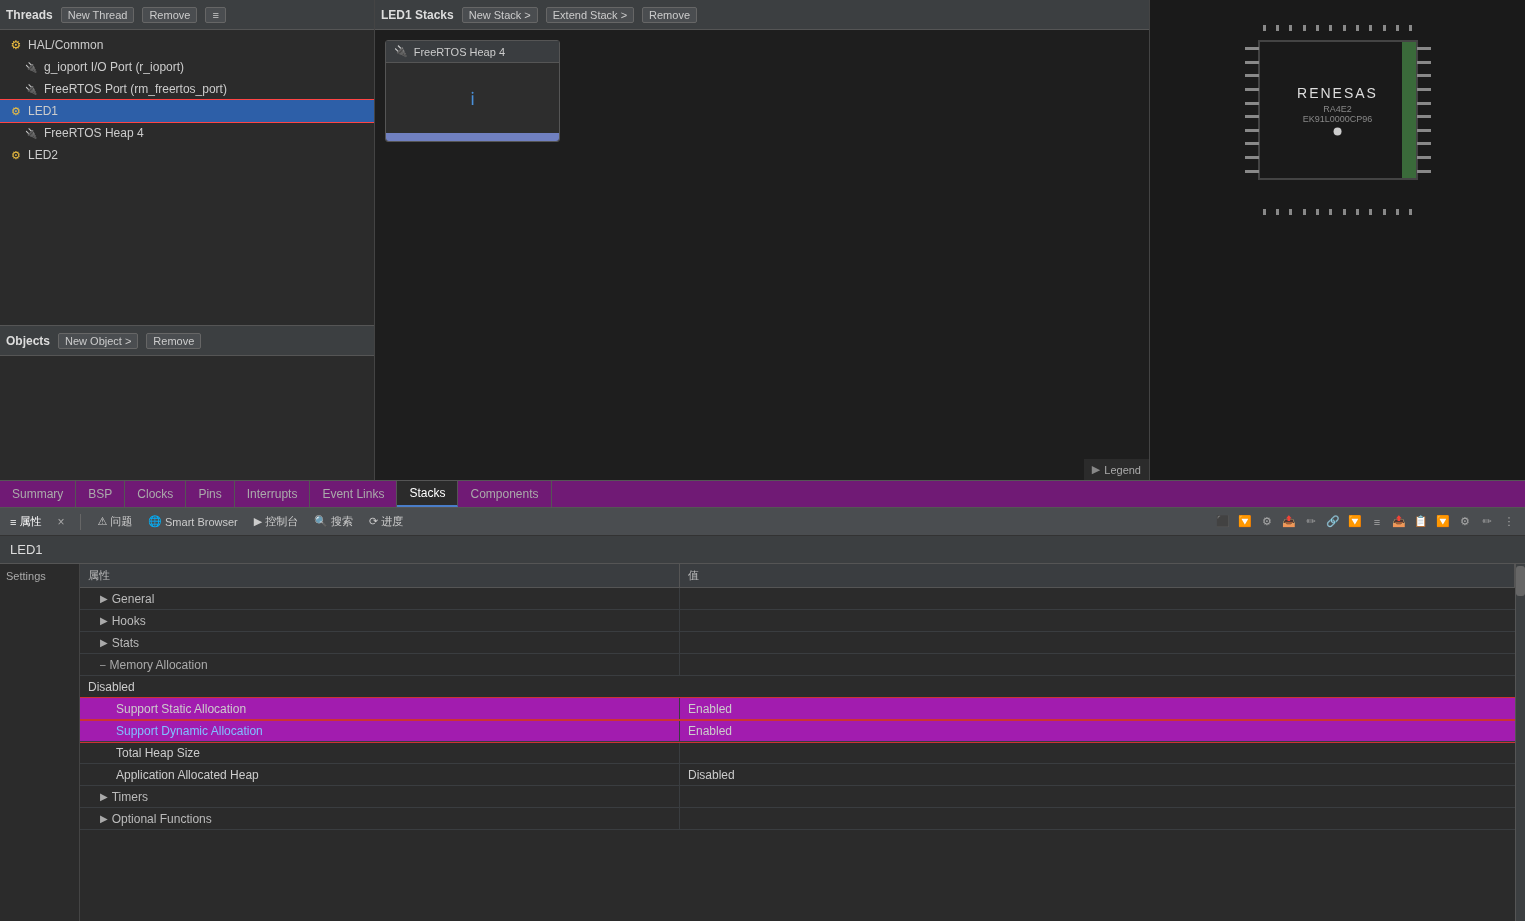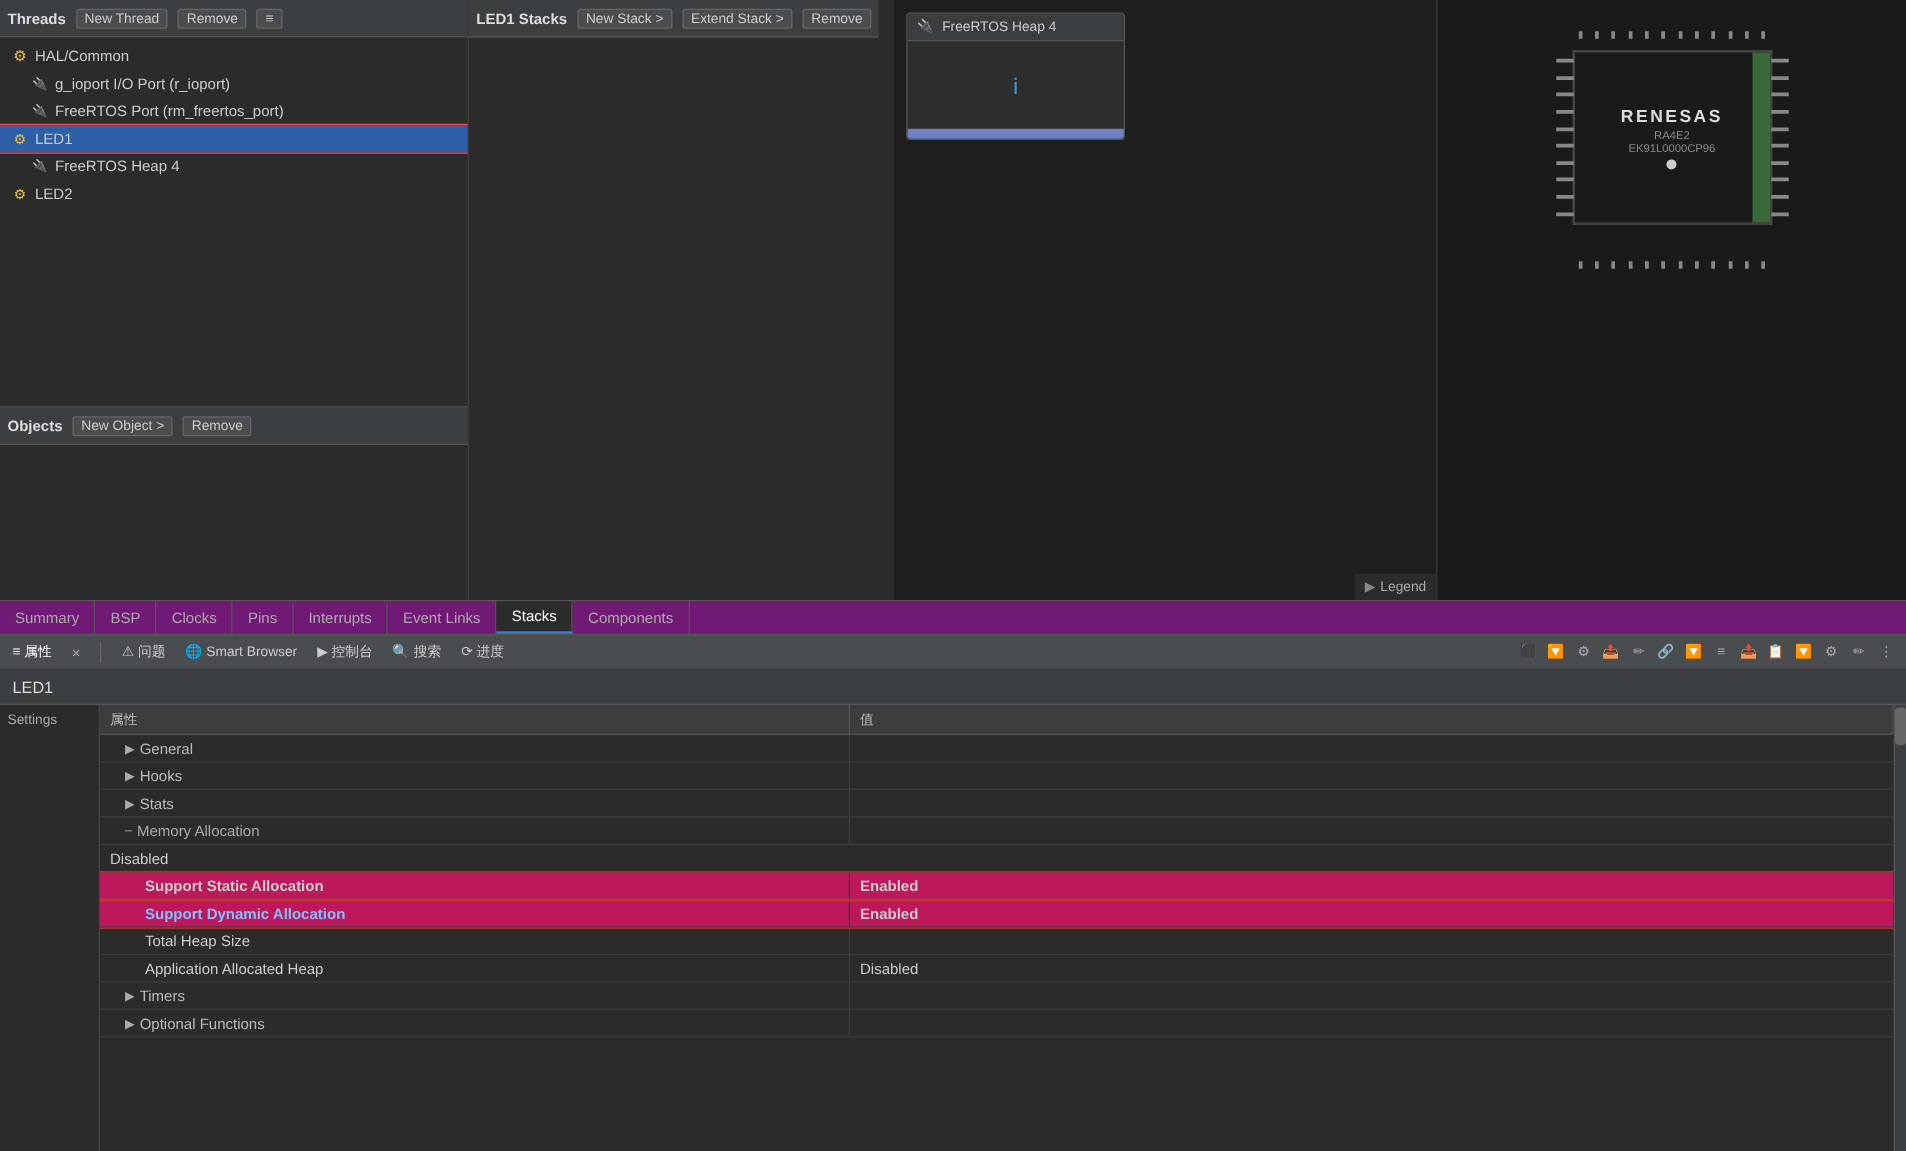--- a/index.html
+++ b/index.html
@@ -97,23 +97,22 @@
     .objects-content {
       background: #2b2b2b;
       flex: 1;
       height: calc(100% - 30px);
     }
 
     
     .center-panel {
       flex: 1;
       display: flex;
-      flex-direction: row;
+      flex-direction: column;
       border-right: 1px solid #444;
-      gap: 12px;
     }
 
     .stacks-toolbar {
       display: flex;
       align-items: center;
       background: #3c3f41;
       border-bottom: 1px solid #555;
       height: 30px;
       padding: 0 6px;
       gap: 4px;
@@ -190,21 +189,21 @@
       top: 50%;
       left: 50%;
       transform: translate(-50%, -50%);
       text-align: center;
       color: #ccc;
       font-size: 11px;
     }
 
     .chip-brand {
       font-size: 14px;
-      font-weight: bold;
+      font-weight: normal;
       letter-spacing: 2px;
       color: #ddd;
     }
 
     
     .chip-pins-top, .chip-pins-bottom {
       position: absolute;
       left: 20px;
       right: 20px;
       display: flex;
@@ -326,21 +325,21 @@
 
     .props-header-cell:first-child { width: 600px; }
     .props-header-cell:last-child { flex: 1; }
 
     .prop-row {
       display: flex;
       height: 22px;
       border-bottom: 1px solid #3a3d40;
     }
 
-    .prop-row.highlighted { background: #be185d; font-weight: bold; }
+    .prop-row.highlighted { background: #a21caf; }
 
     .prop-name {
       width: 600px;
       display: flex;
       align-items: center;
       padding: 0 8px;
       border-right: 1px solid #3a3d40;
       color: #ccc;
       font-size: 12px;
     }

